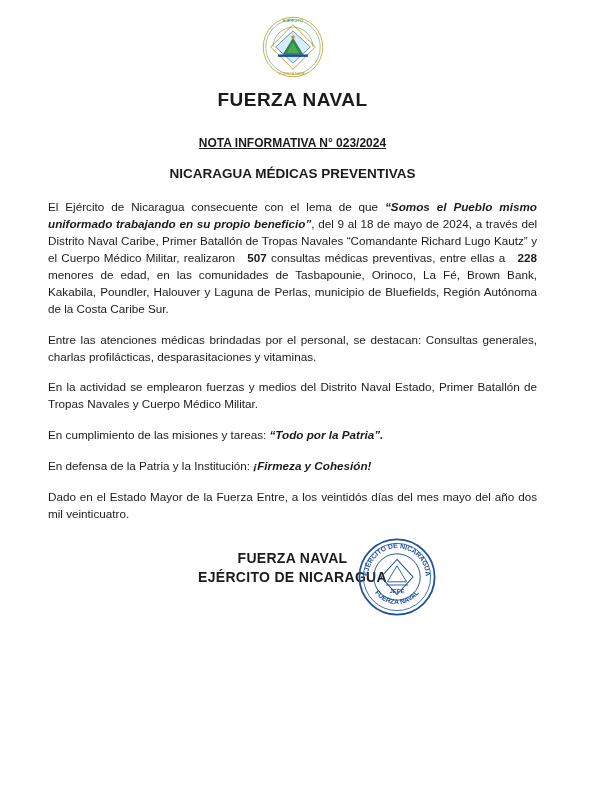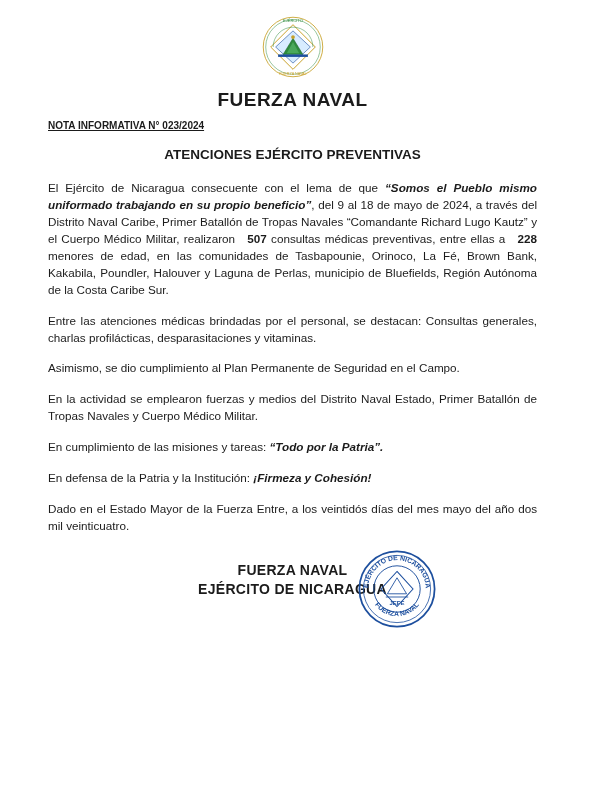--- a/index.html
+++ b/index.html
@@ -40,22 +40,23 @@
     text-align: center;
     margin-top: 10px;
   }
   .title-line {
     font-size: 19px;
     font-weight: bold;
     letter-spacing: 0.5px;
     line-height: 1.25;
   }
   .subtitle {
-    margin-top: 8px;
-    font-size: 10px;
+    margin-top: 24px;
+    text-align: center;
+    font-size: 12px;
     font-weight: bold;
     text-decoration: underline;
   }
   .section-title {
     margin-top: 16px;
     text-align: center;
     font-size: 13.5px;
     font-weight: bold;
   }
 
@@ -117,31 +118,30 @@
       </svg>
     </div>
   </div>
 
   <div class="title-block">
     <div class="title-line">FUERZA NAVAL</div>
   </div>
 
   <div class="subtitle">NOTA INFORMATIVA N° 023/2024</div>
 
-  <div class="section-title">ATENCIONES EJÉRCITO PREVENTIVAS</div>
+  <div class="section-title">NICARAGUA MÉDICAS PREVENTIVAS</div>
 
   <div class="body-block">
 
     <p class="para">
       <span>El Ejército de Nicaragua consecuente con el lema de que </span><span class="bi">“Somos el Pueblo mismo uniformado trabajando en su propio beneficio”</span><span>, del 9 al 18 de mayo de 2024, a través del Distrito Naval Caribe, Primer Batallón de Tropas Navales “Comandante Richard Lugo Kautz” y el Cuerpo Médico Militar, realizaron </span><span class="b">507</span><span> consultas médicas preventivas, entre ellas a </span><span class="b">228</span><span> menores de edad, en las comunidades de Tasbapounie, Orinoco, La Fé, Brown Bank, Kakabila, Poundler, Halouver y Laguna de Perlas, municipio de Bluefields, Región Autónoma de la Costa Caribe Sur.</span>
     </p>
 
     <p class="para">Entre las atenciones médicas brindadas por el personal, se destacan: Consultas generales, charlas profilácticas, desparasitaciones y vitaminas.</p>
 
-    <p class="para">Asimismo, se dio cumplimiento al Plan Permanente de Seguridad en el Campo.</p>
 
     <p class="para">En la actividad se emplearon fuerzas y medios del Distrito Naval Estado, Primer Batallón de Tropas Navales y Cuerpo Médico Militar.</p>
 
     <p class="para">
       <span>En cumplimiento de las misiones y tareas: </span><span class="bi">“Todo por la Patria”.</span>
     </p>
 
     <p class="para">
       <span>En defensa de la Patria y la Institución: </span><span class="bi">¡Firmeza y Cohesión!</span>
     </p>

